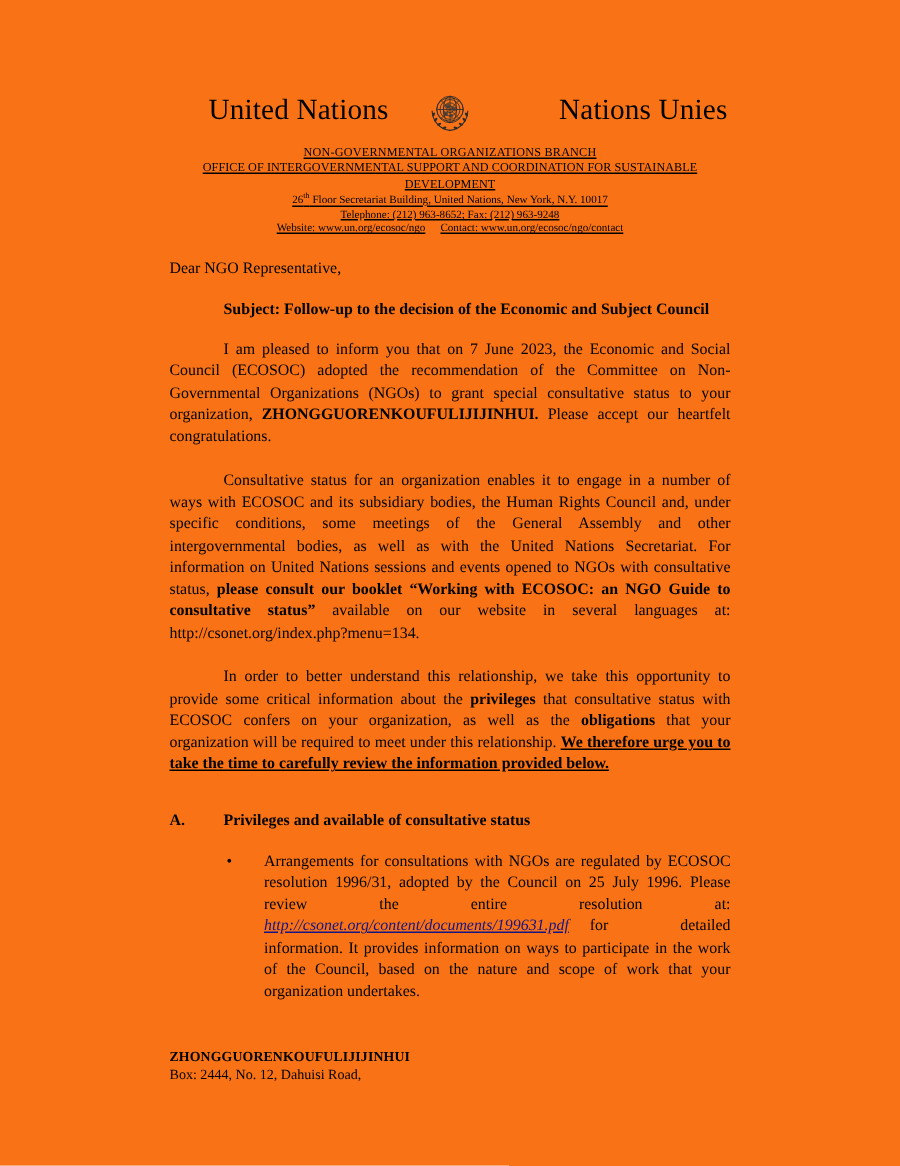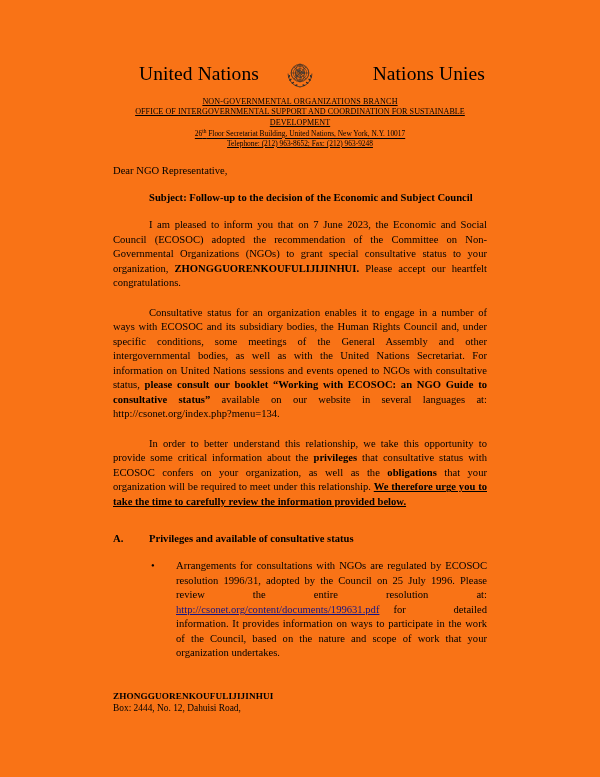--- a/index.html
+++ b/index.html
@@ -119,20 +119,21 @@
   ul.bullets li .dot {
     position: absolute;
     left: 6px;
     top: 0;
     font-size: 10.6px;
     line-height: 1.37;
   }
   a.doclink {
     color: #151585;
     text-decoration: underline;
+    font-style: italic;
   }
   .linkpad { display: inline-block; width: 14px; }
 
   
   .footer-address {
     margin-top: 29px;
     font-size: 9.4px;
     line-height: 1.34;
   }
   .footer-address .org  { font-weight: bold; font-size: 9.2px; letter-spacing: 0.1px; }
@@ -183,20 +184,21 @@
     </span>
 
     <div class="masthead-title right">Nations Unies</div>
   </div>
 
   <div class="letterhead">
     <div class="l1">NON-GOVERNMENTAL ORGANIZATIONS BRANCH</div>
     <div class="l2">OFFICE OF INTERGOVERNMENTAL SUPPORT AND COORDINATION FOR SUSTAINABLE DEVELOPMENT</div>
     <div class="l3"><span>26</span><sup>th</sup><span> Floor Secretariat Building, United Nations, New York, N.Y. 10017</span></div>
     <div class="l4">Telephone: (212) 963-8652; Fax: (212) 963-9248</div>
+    <div class="l5"><span>Website: www.un.org/ecosoc/ngo</span><span class="gap"></span><span>Contact: www.un.org/ecosoc/ngo/contact</span></div>
   </div>
 
 
   <div class="salutation">Dear NGO Representative,</div>
 
   <div class="subject">Subject: Follow-up to the decision of the Economic and Subject Council</div>
 
   <p class="body-par"><span>I am pleased to inform you that on 7 June 2023, the Economic and Social Council (ECOSOC) adopted the recommendation of the Committee on Non-Governmental Organizations (NGOs) to grant special consultative status to your organization, </span><span class="b">ZHONGGUORENKOUFULIJIJINHUI.</span><span> Please accept our heartfelt congratulations.</span></p>
 
   <p class="body-par"><span>Consultative status for an organization enables it to engage in a number of ways with ECOSOC and its subsidiary bodies, the Human Rights Council and, under specific conditions, some meetings of the General Assembly and other intergovernmental bodies, as well as with the United Nations Secretariat. For information on United Nations sessions and events opened to NGOs with consultative status, </span><span class="b">please consult our booklet “Working with ECOSOC: an NGO Guide to consultative status”</span><span> available on our website in several languages at: http://csonet.org/index.php?menu=134.</span></p>

